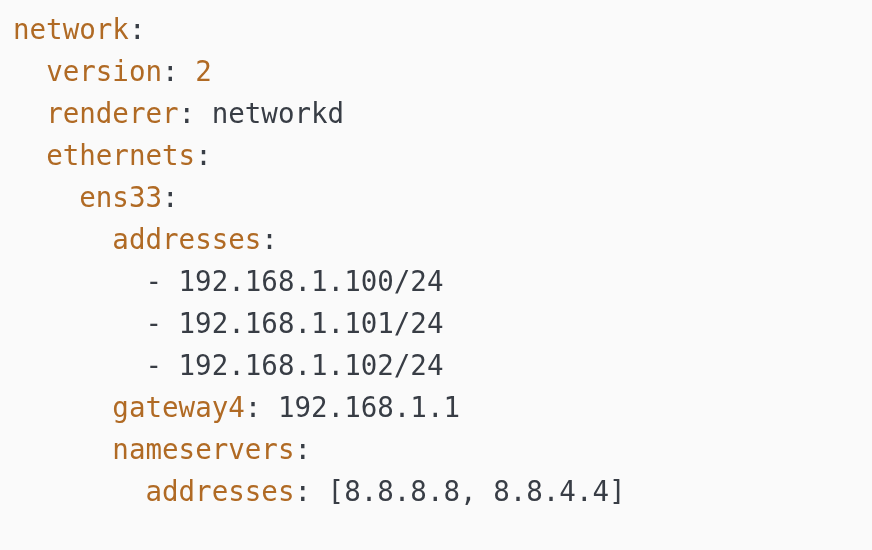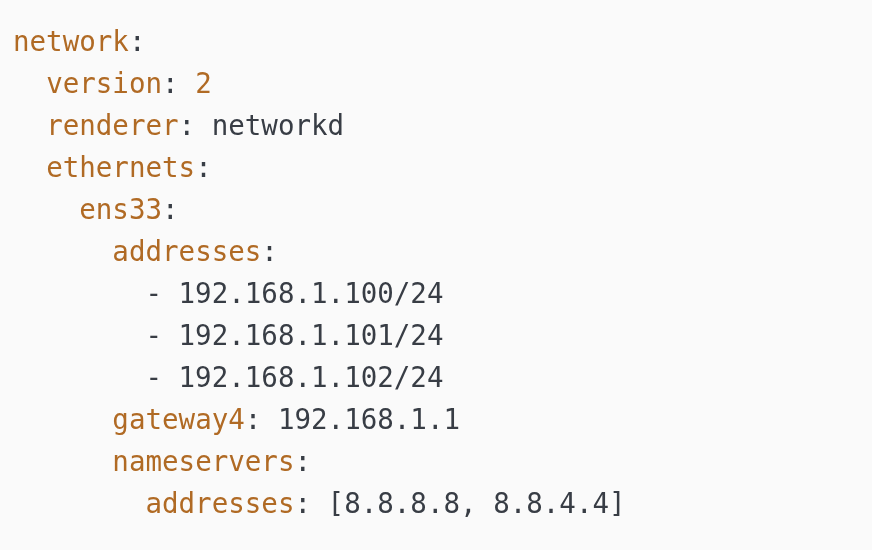--- a/index.html
+++ b/index.html
@@ -10,21 +10,21 @@
     width: 872px;
     height: 550px;
     overflow: hidden;
     background: #fafafa;
   }
   .code-block {
     box-sizing: border-box;
     width: 872px;
     height: 550px;
     margin: 0;
-    padding: 20px 16px 24px 13px;
+    padding: 8px 16px 24px 13px;
     background: var(--bg-color, #fafafa);
     font-family: "DejaVu Sans Mono", "Liberation Mono", monospace;
     font-size: 27.5px;
     line-height: 42px;
     color: var(--text-color, #383d45);
   }
   .code-line {
     white-space: pre;
     height: 42px;
   }

